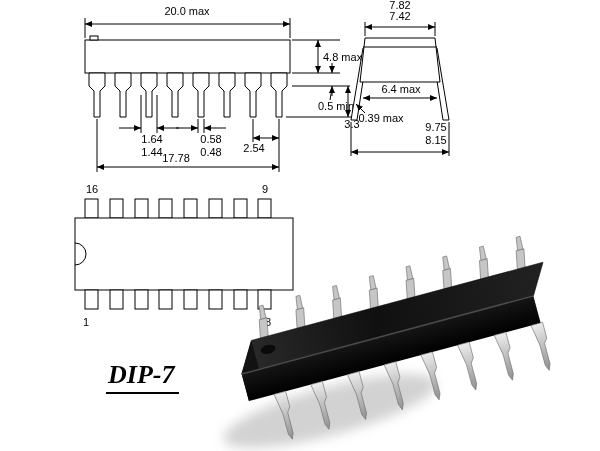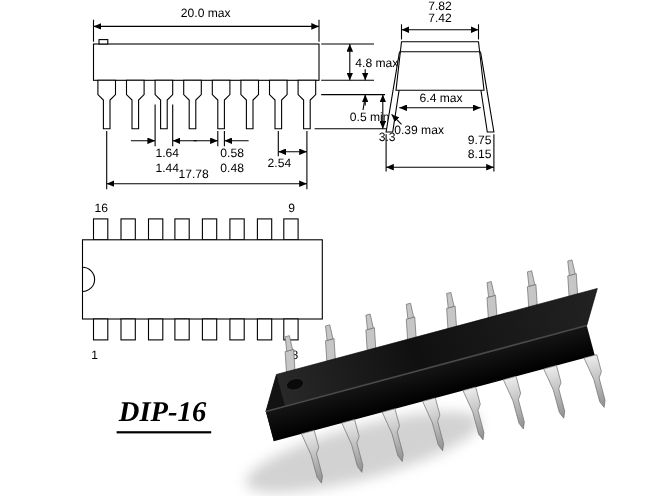--- a/index.html
+++ b/index.html
@@ -165,21 +165,21 @@
       <rect class="wf" x="55" y="112" width="13" height="19"></rect>
       <rect class="wf" x="80" y="112" width="13" height="19"></rect>
       <rect class="wf" x="104" y="112" width="13" height="19"></rect>
       <rect class="wf" x="129" y="112" width="13" height="19"></rect>
       <rect class="wf" x="154" y="112" width="13" height="19"></rect>
       <rect class="wf" x="179" y="112" width="13" height="19"></rect>
       <rect class="wf" x="203" y="112" width="13" height="19"></rect>
     </g>
   </svg>
 
-  <div id="dip-label">DIP-16</div>
+  <div id="dip-label">DIP-7</div>
 
   <svg style="left:210px;top:225px" width="390" height="226" viewBox="0 0 390 226">
     <defs>
       <linearGradient id="pinGrad" x1="0" y1="0" x2="0" y2="1">
         <stop offset="0" stop-color="#ececec"></stop>
         <stop offset="0.5" stop-color="#bdbdbd"></stop>
         <stop offset="1" stop-color="#8f8f8f"></stop>
       </linearGradient>
       <linearGradient id="topGrad" x1="0" y1="0" x2="1" y2="0">
         <stop offset="0" stop-color="#2c2c2c"></stop>

